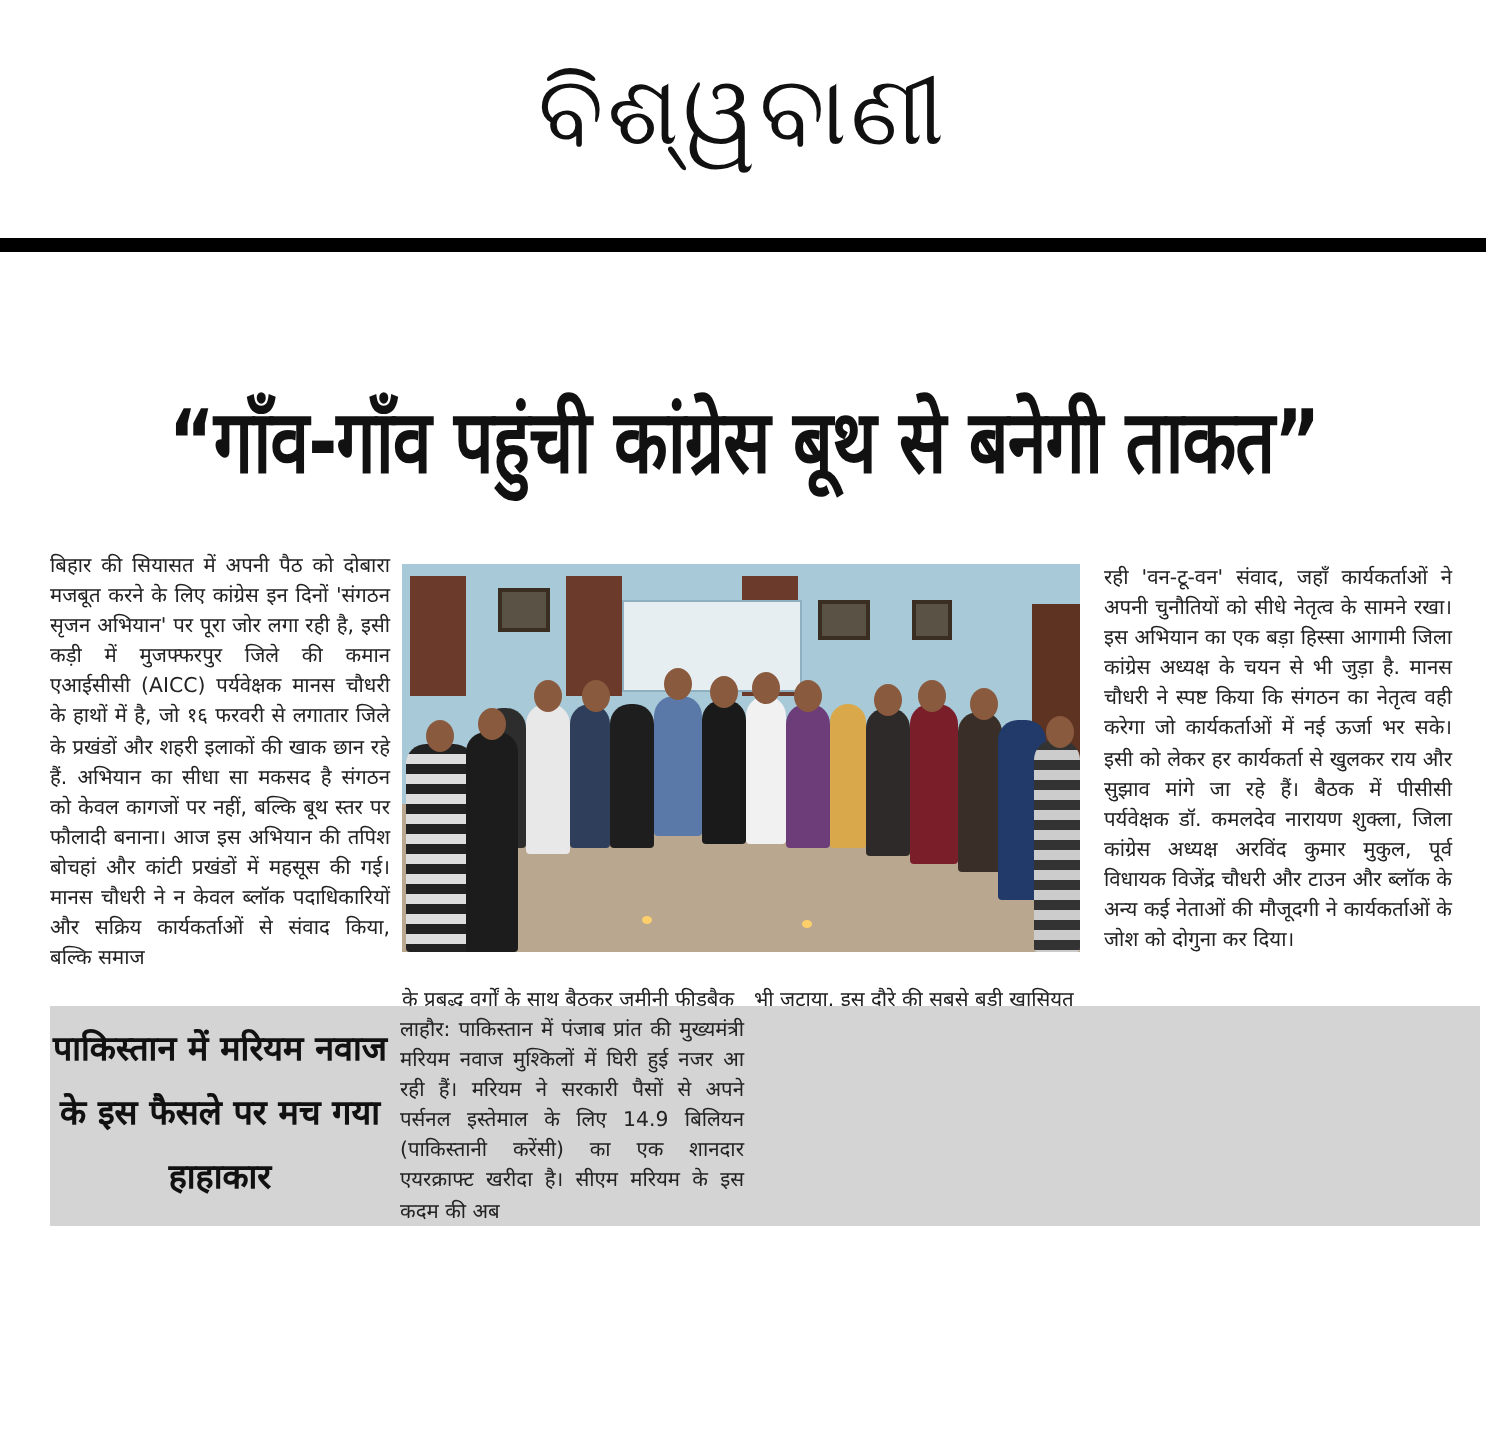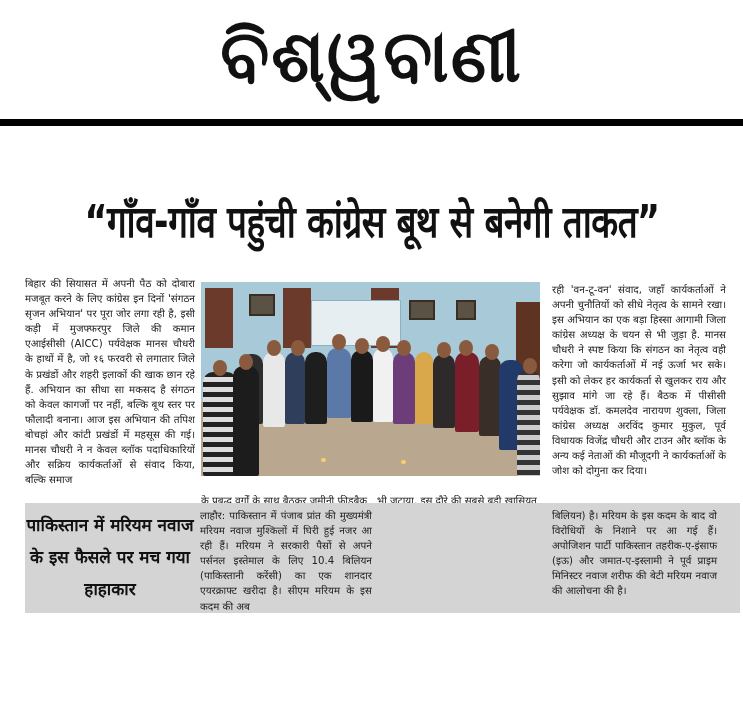--- a/index.html
+++ b/index.html
@@ -1,18 +1,18 @@
 <!DOCTYPE html>
 <html><head>
 <meta charset="utf-8">
 <style>
   html, body { margin:0; padding:0; background:#ffffff; }
   body { width:743px; height:718px; position:relative; overflow:hidden; font-family:"DejaVu Sans", sans-serif; color:#1a1a1a; }
   .masthead { position:absolute; left:0; top:0; width:743px; height:118px; display:flex; justify-content:center; align-items:center; }
-  .masthead .title { font-family:"DejaVu Sans", sans-serif; font-weight:bold; font-size:72px; letter-spacing:2px; color:#111; margin-top:-6px; }
+  .masthead .title { font-family:"DejaVu Sans", sans-serif; font-weight:normal; font-size:48px; letter-spacing:2px; color:#111; margin-top:-6px; }
   .rule { position:absolute; left:0; top:119px; width:743px; height:7px; background:#000; }
   .headline { position:absolute; left:22px; top:192px; width:700px; height:60px; text-align:center; font-family:"DejaVu Sans", sans-serif; font-weight:bold; font-size:35px; line-height:60px; color:#111; white-space:nowrap; letter-spacing:-0.5px; transform:scaleY(1.25); transform-origin:center; }
   .col { position:absolute; font-size:10.2px; line-height:15.1px; color:#222; text-align:justify; }
   .col-left { left:25px; top:276px; width:170px; }
   .col-right { left:552px; top:282px; width:174px; }
   .photo { position:absolute; left:201px; top:282px; width:339px; height:194px; overflow:hidden; background:#a9c7d6; }
   .caption { position:absolute; top:483px; font-size:10.2px; line-height:14px; color:#222; white-space:nowrap;margin-top:11px; }
   .cap1 { left:201px; }
   .cap2 { left:377px; }
   .sidebox { position:absolute; left:25px; top:503px; width:695px; height:110px; background:#d4d4d4;padding-left:20px; }
@@ -89,15 +89,14 @@
   <div class="lamp" style="left:200px;top:178px;"></div>
 </div>
 
 <div class="caption cap1">के प्रबुद्ध वर्गों के साथ बैठकर जमीनी फीडबैक</div>
 <div class="caption cap2">भी जुटाया. इस दौरे की सबसे बड़ी खासियत</div>
 
 <div class="col col-right">रही 'वन-टू-वन' संवाद, जहाँ कार्यकर्ताओं ने अपनी चुनौतियों को सीधे नेतृत्व के सामने रखा। इस अभियान का एक बड़ा हिस्सा आगामी जिला कांग्रेस अध्यक्ष के चयन से भी जुड़ा है. मानस चौधरी ने स्पष्ट किया कि संगठन का नेतृत्व वही करेगा जो कार्यकर्ताओं में नई ऊर्जा भर सके। इसी को लेकर हर कार्यकर्ता से खुलकर राय और सुझाव मांगे जा रहे हैं। बैठक में पीसीसी पर्यवेक्षक डॉ. कमलदेव नारायण शुक्ला, जिला कांग्रेस अध्यक्ष अरविंद कुमार मुकुल, पूर्व विधायक विजेंद्र चौधरी और टाउन और ब्लॉक के अन्य कई नेताओं की मौजूदगी ने कार्यकर्ताओं के जोश को दोगुना कर दिया।</div>
 
 <div class="sidebox">
   <div class="sidebox-head">पाकिस्तान में मरियम नवाज के इस फैसले पर मच गया हाहाकार</div>
-  <div class="sidebox-col sc1">लाहौर: पाकिस्तान में पंजाब प्रांत की मुख्यमंत्री मरियम नवाज मुश्किलों में घिरी हुई नजर आ रही हैं। मरियम ने सरकारी पैसों से अपने पर्सनल इस्तेमाल के लिए 10.4 बिलियन (पाकिस्तानी करेंसी) का एक शानदार एयरक्राफ्ट खरीदा है। सीएम मरियम के इस कदम की अब</div>
-  <div class="sidebox-col sc3">बिलियन) है। मरियम के इस कदम के बाद वो विरोधियों के निशाने पर आ गई हैं। अपोजिशन पार्टी पाकिस्तान तहरीक-ए-इंसाफ (इऊ) और जमात-ए-इस्लामी ने पूर्व प्राइम मिनिस्टर नवाज शरीफ की बेटी मरियम नवाज की आलोचना की है।</div>
+  <div class="sidebox-col sc1">लाहौर: पाकिस्तान में पंजाब प्रांत की मुख्यमंत्री मरियम नवाज मुश्किलों में घिरी हुई नजर आ रही हैं। मरियम ने सरकारी पैसों से अपने पर्सनल इस्तेमाल के लिए 14.9 बिलियन (पाकिस्तानी करेंसी) का एक शानदार एयरक्राफ्ट खरीदा है। सीएम मरियम के इस कदम की अब</div>
 </div>
 
 </body></html>

